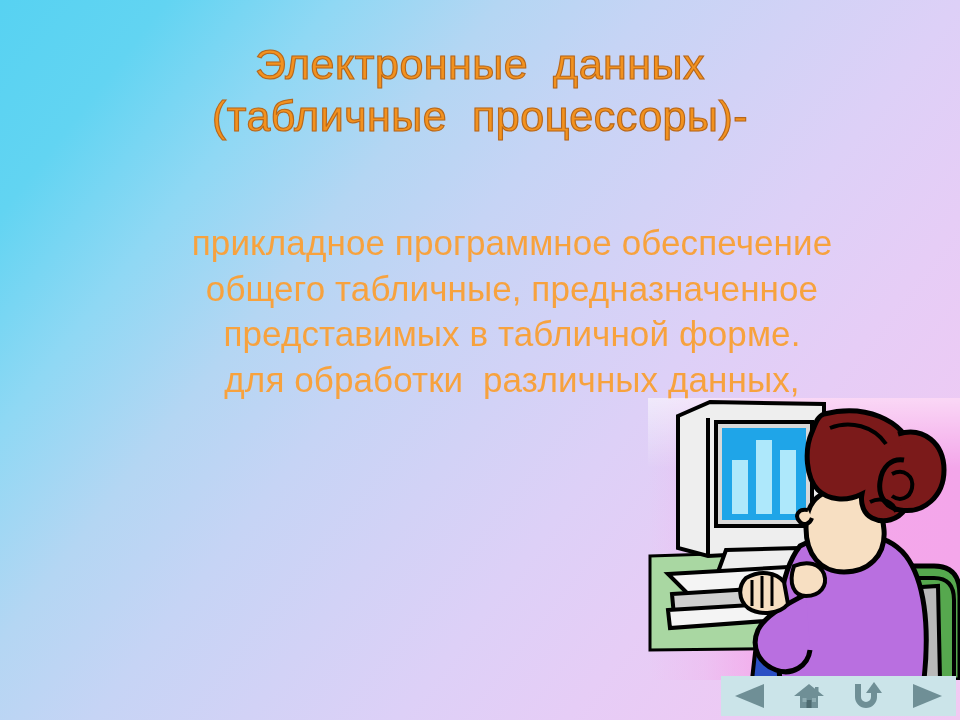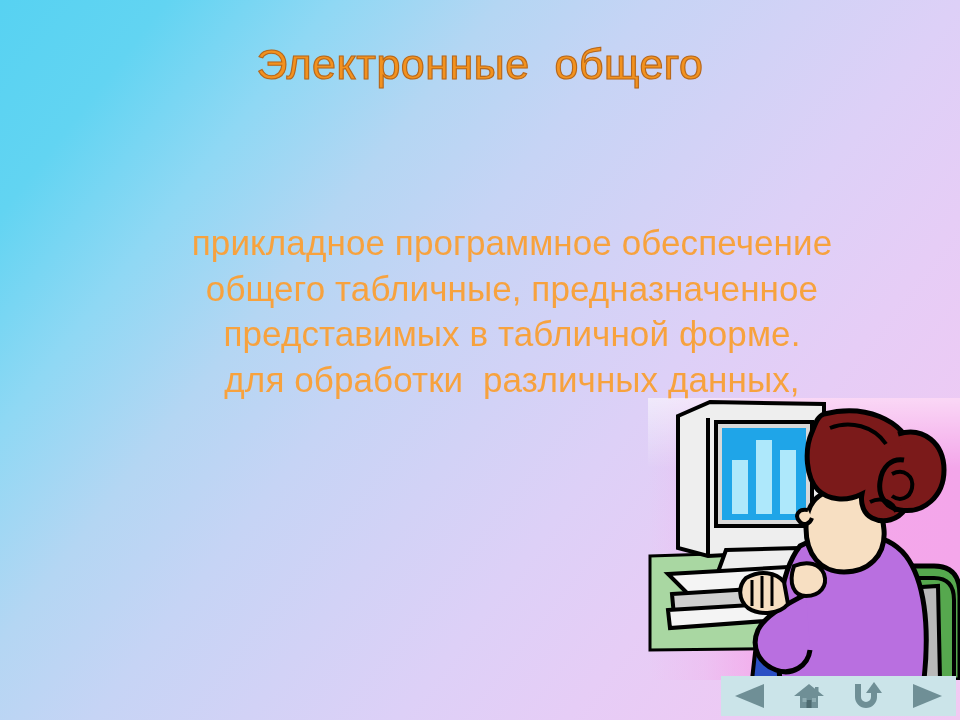--- a/index.html
+++ b/index.html
@@ -96,21 +96,22 @@
     cursor: pointer;
   }
   .nav-btn svg { display: block; }
 </style>
 </head>
 <body>
 
 <div id="slide">
 
   <div class="title-block">
-    <div class="title-line">Электронные  общего</div>
+    <div class="title-line">Электронные  данных</div>
+    <div class="title-line">(табличные  процессоры)-</div>
   </div>
 
   <div class="body-block">
     <div class="body-line">прикладное программное обеспечение</div>
     <div class="body-line">общего табличные, предназначенное</div>
     <div class="body-line">представимых в табличной форме.</div>
     <div class="body-line">для обработки  различных данных,</div>
   </div>
 
   <div class="clipart">

